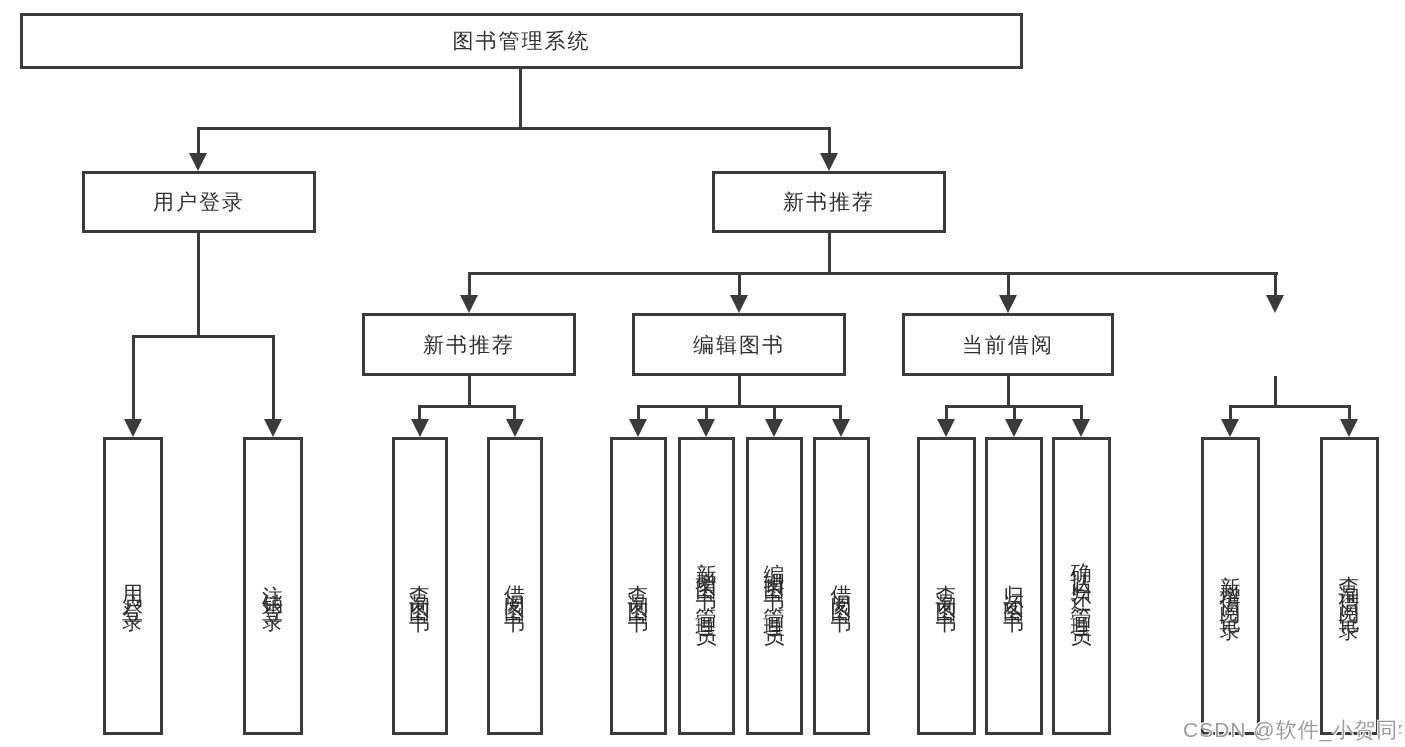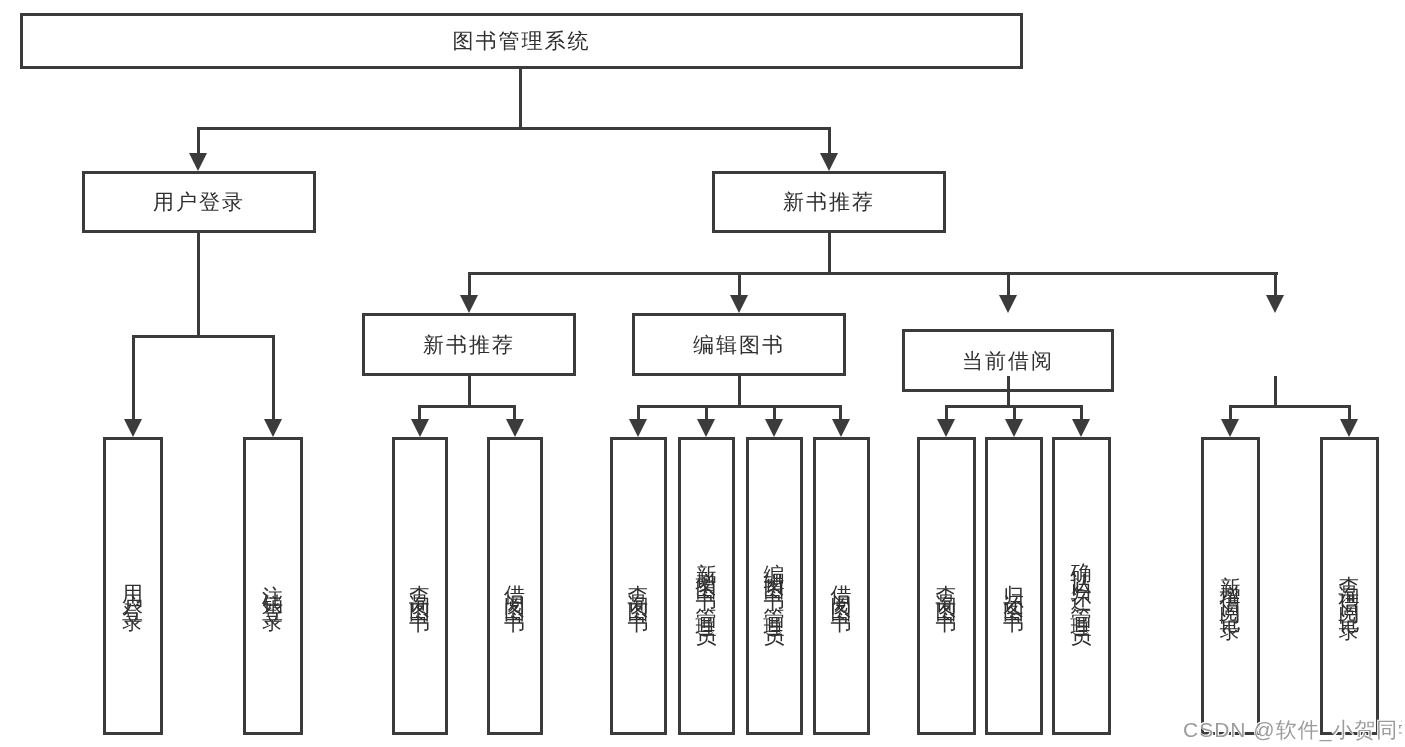--- a/index.html
+++ b/index.html
@@ -77,21 +77,21 @@
   <div class="arr" style="left:730px;top:295px;"></div>
   <div class="arr" style="left:999px;top:295px;"></div>
   <div class="arr" style="left:1266px;top:295px;"></div>
 
   <div class="box" style="left:362px;top:313px;width:214px;height:63px;">
     <span>新书推荐</span>
   </div>
   <div class="box" style="left:632px;top:313px;width:214px;height:63px;">
     <span>编辑图书</span>
   </div>
-  <div class="box" style="left:902px;top:313px;width:212px;height:63px;margin-top:16px;">
+  <div class="box" style="left:902px;top:313px;width:212px;height:63px;">
     <span>当前借阅</span>
   </div>
 
   <div class="vl" style="left:468px;top:376px;height:31px;"></div>
   <div class="hl" style="left:419px;top:405px;width:97px;"></div>
   <div class="vl" style="left:418px;top:405px;height:16px;"></div>
   <div class="vl" style="left:513px;top:405px;height:16px;"></div>
   <div class="arr" style="left:411px;top:419px;"></div>
   <div class="arr" style="left:506px;top:419px;"></div>
 

